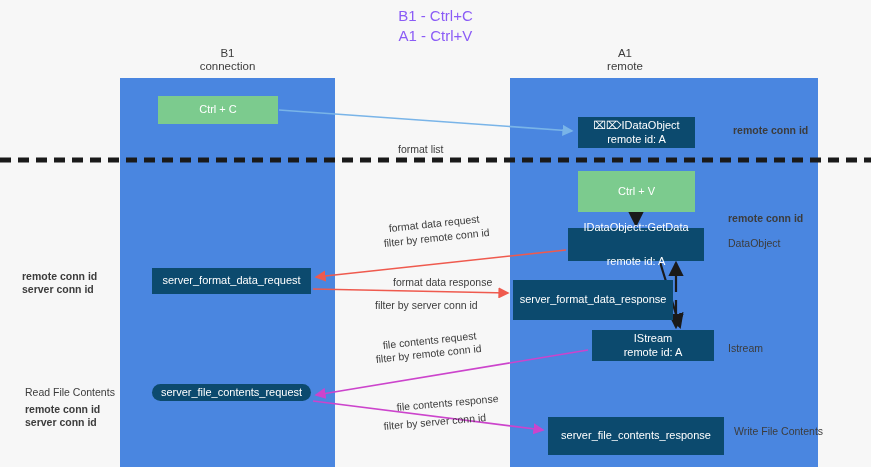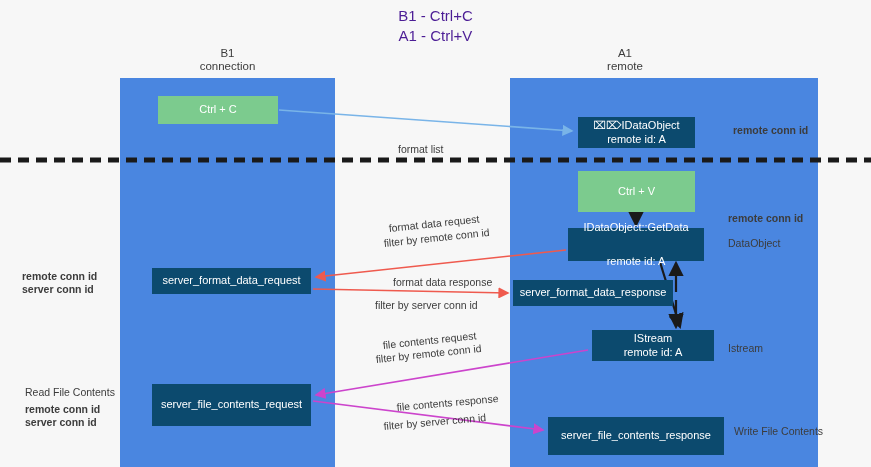--- a/index.html
+++ b/index.html
@@ -14,36 +14,36 @@
 
   .lane{position:absolute;background:#4a86e0;}
   .lane-b1{left:120px;top:78px;width:215px;height:389px;}
   .lane-a1{left:510px;top:78px;width:308px;height:389px;}
 
   .hdr{position:absolute;text-align:center;color:#3c3c3c;font-size:11.5px;line-height:13px;}
   .hdr-b1{left:150px;top:47px;width:155px;}
   .hdr-a1{left:545px;top:47px;width:160px;}
 
   #title{position:absolute;left:0;top:6px;width:871px;text-align:center;
-         color:#4c1d95;font-size:15px;line-height:20px;}
+         color:#8b5cf6;font-size:15px;line-height:20px;}
 
   .box{position:absolute;display:flex;flex-direction:column;align-items:center;
        justify-content:center;color:#ffffff;font-size:11px;line-height:13.5px;
        text-align:center;box-sizing:border-box;}
   .box.green{background:#7ccb8e;}
   .box.orange{background:#0c4a6e;}
 
   .b-ctrlc{left:158px;top:96px;width:120px;height:28px;}
   .b-idataobject{left:578px;top:117px;width:117px;height:31px;}
   .b-ctrlv{left:578px;top:171px;width:117px;height:41px;}
   .b-getdata{left:568px;top:228px;width:136px;height:33px;gap:20px;}
   .b-sfdreq{left:152px;top:268px;width:159px;height:26px;}
-  .b-sfdresp{left:513px;top:280px;width:160px;height:26px;}
+  .b-sfdresp{left:513px;top:280px;width:160px;height:40px;}
   .b-istream{left:592px;top:330px;width:122px;height:31px;}
-  .b-sfcreq{left:152px;top:384px;width:159px;height:42px;}
+  .b-sfcreq{left:152px;top:384px;width:159px;height:17px;border-radius:13px;}
   .b-sfcresp{left:548px;top:417px;width:176px;height:38px;}
 
   .lbl{position:absolute;color:#3c3c3c;font-size:10.5px;line-height:14px;white-space:nowrap;}
   .lbl.rot{transform-origin:left top;}
 
   .sidelabel{position:absolute;color:#3c3c3c;font-size:10.5px;line-height:14px;white-space:nowrap;}
 
   svg#wires{position:absolute;left:0;top:0;width:871px;height:467px;overflow:visible;}
 </style>
 </head>

